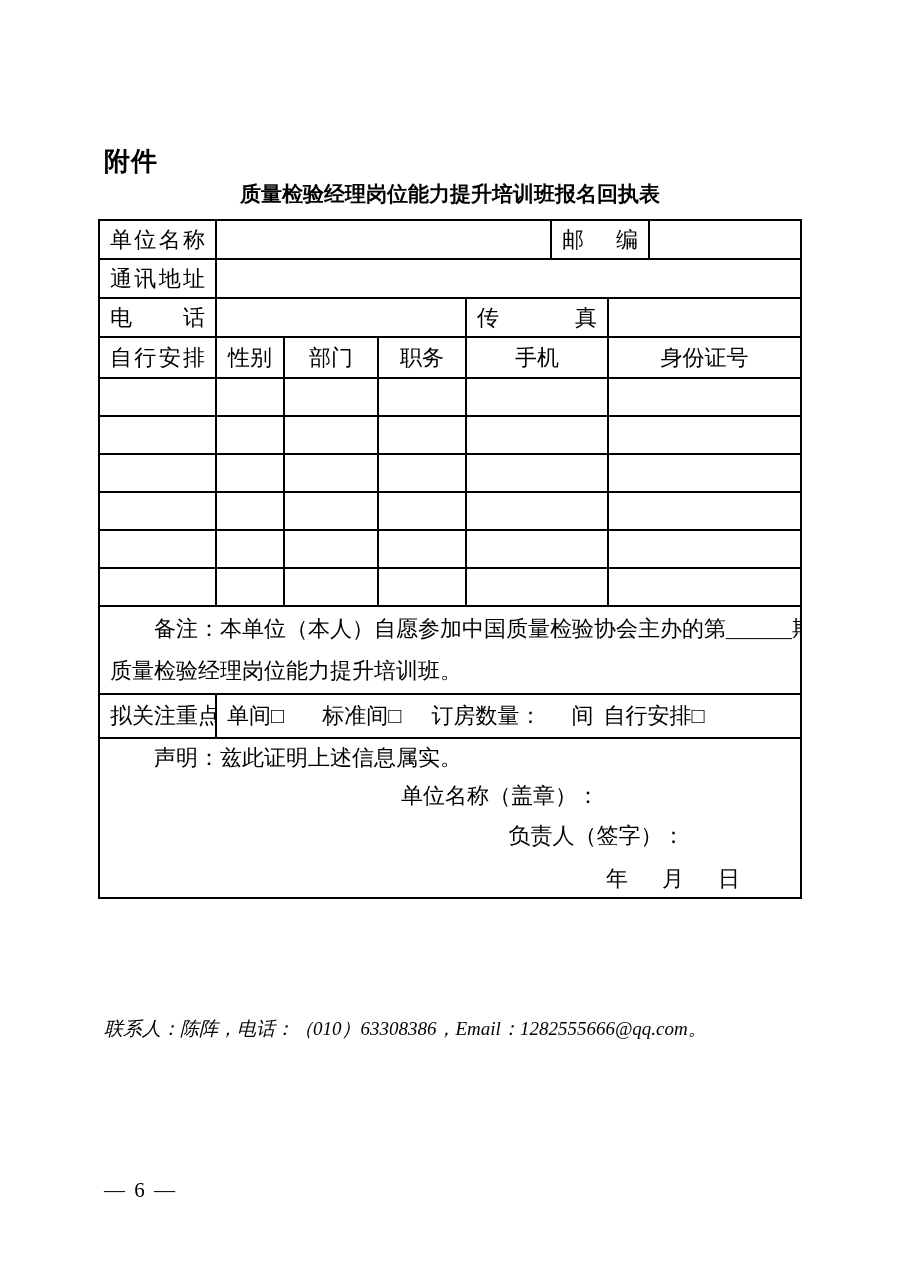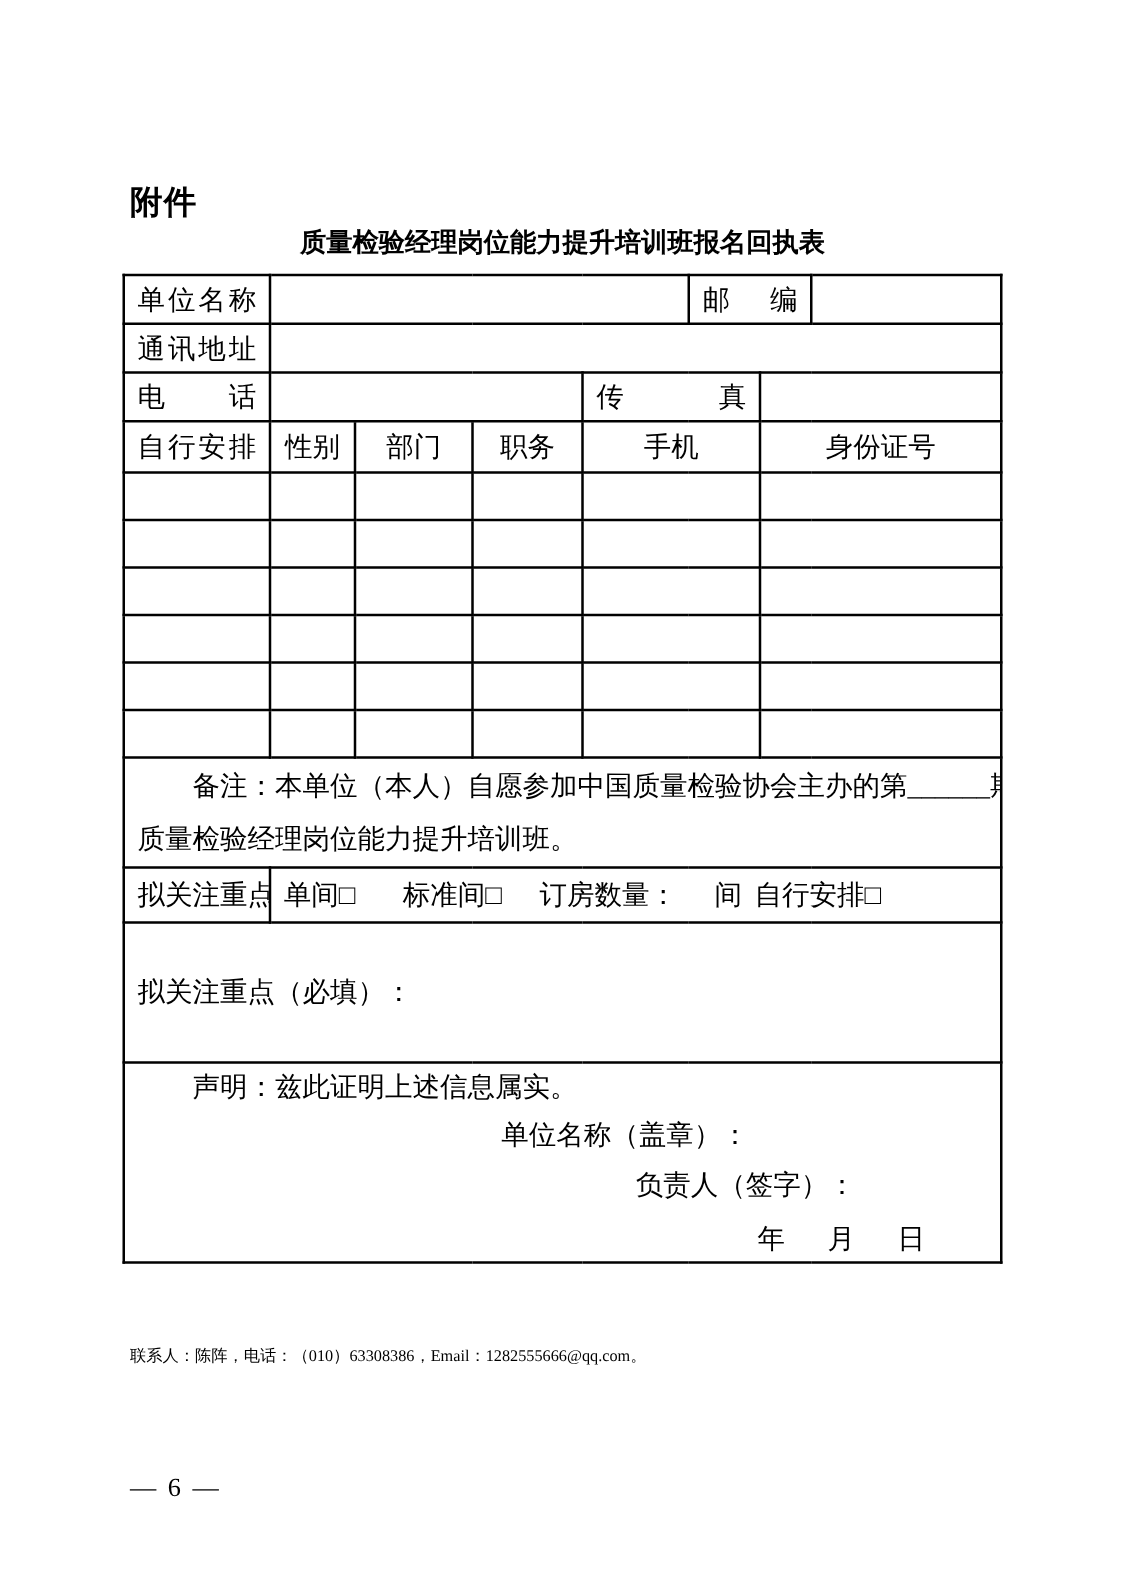--- a/index.html
+++ b/index.html
@@ -87,23 +87,24 @@
   .decl-l1 { text-indent: 2em; line-height: 28px; margin-bottom: 10px; }
   .decl-l2 { margin-left: 291px; line-height: 28px; margin-bottom: 12px; }
   .decl-l3 { margin-left: 293px; line-height: 28px; margin-bottom: 15px; text-align: center; }
   .decl-l4 { margin-left: 496px; line-height: 28px; letter-spacing: 6px; }
 
   .email-cell { font-size: 20px; }
 
   .footer-contact {
     position: absolute;
     left: 104px;
-    top: 1076px;
-    font-size: 13px;
+    top: 1016px;
+    font-size: 19px;
     white-space: nowrap;
+    font-style: italic;
   }
   .page-number {
     position: absolute;
     left: 104px;
     top: 1178px;
     font-size: 21px;
     letter-spacing: 2px;
   }
 </style>
 </head>
@@ -213,25 +214,20 @@
       </td>
     </tr>
 
     <tr class="r-accom">
       <td class="lbl">拟关注重点</td>
       <td class="accom-cell" colspan="7">
         <span class="accom-group">单间</span><span class="cbx">□</span><span class="accom-group gap-a">标准间</span><span class="cbx">□</span><span class="accom-group gap-b">订房数量：</span><span class="accom-group gap-c">间</span><span class="accom-group gap-d">自行安排</span><span class="cbx">□</span>
       </td>
     </tr>
 
-    <tr class="r-focus">
-      <td class="focus-cell" colspan="8">
-        <span>拟关注重点（必填）：</span>
-      </td>
-    </tr>
 
     <tr class="r-decl">
       <td class="decl-cell" colspan="8">
         <div class="decl-l1">声明：兹此证明上述信息属实。</div>
         <div class="decl-l2">单位名称（盖章）：</div>
         <div class="decl-l3">负责人（签字）：</div>
         <div class="decl-l4">年　月　日</div>
       </td>
     </tr>
   </tbody>

